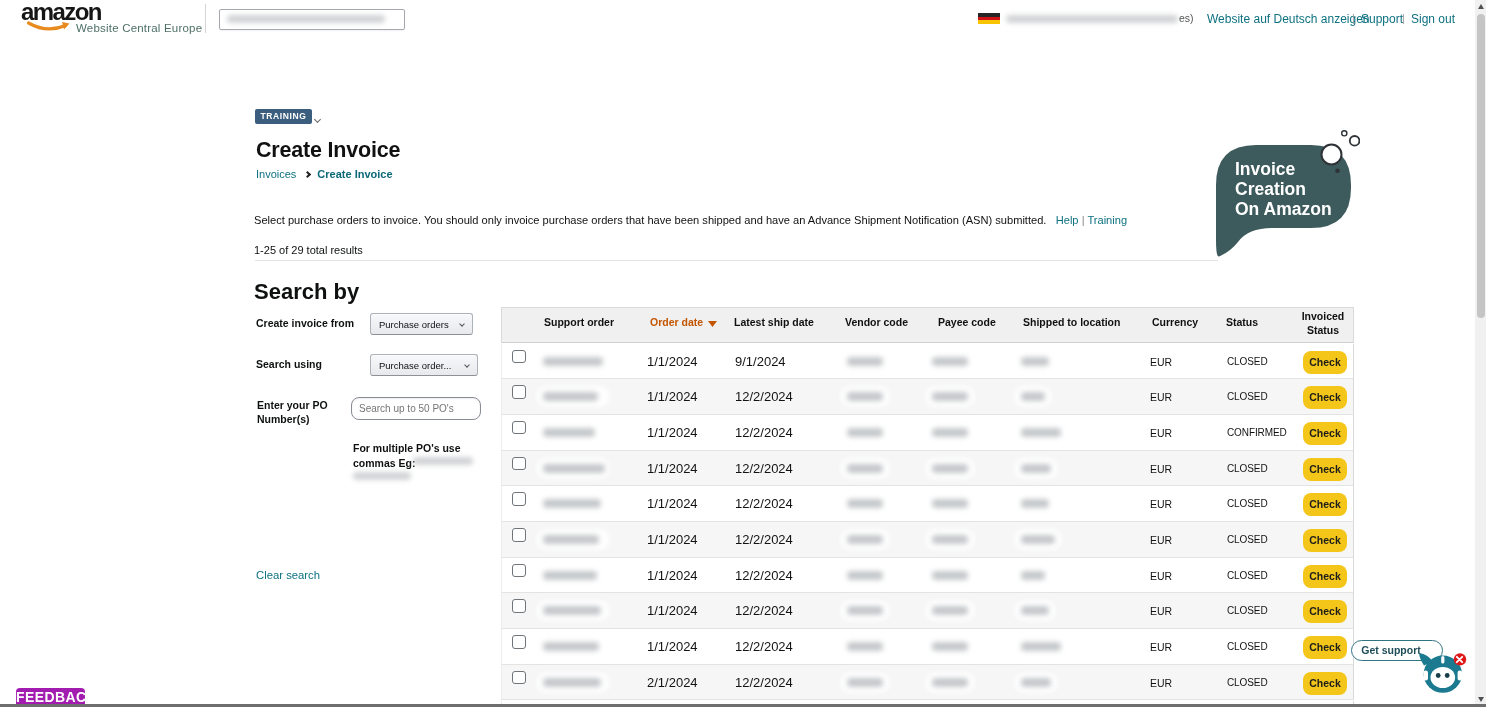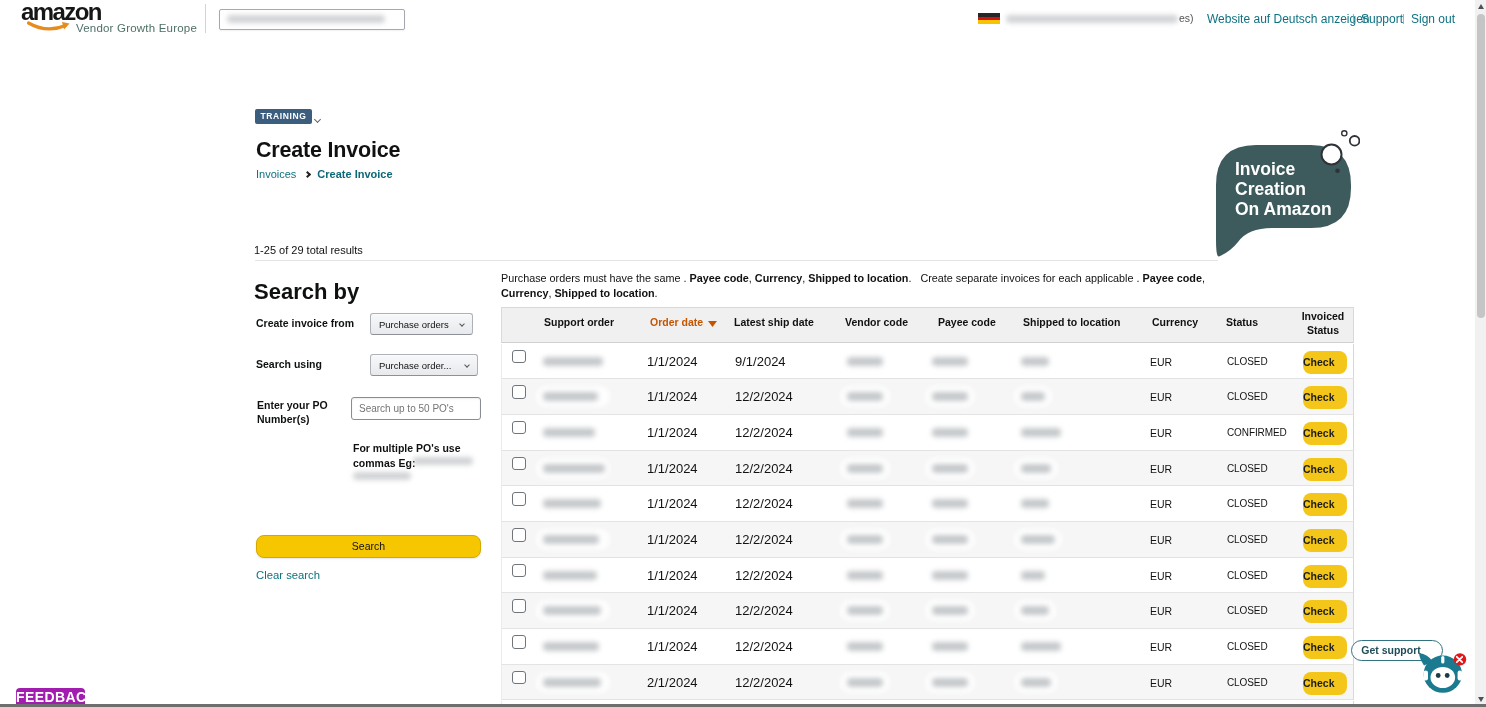--- a/index.html
+++ b/index.html
@@ -28,56 +28,56 @@
 #bc .l2{color:#0c6878;font-weight:bold}
 #intro{left:254px;top:213.5px;font-size:11.1px;color:#111}
 #intro a{color:#0d7180;text-decoration:none}
 #nres{left:254px;top:244px;font-size:11px}
 #hr1{left:255px;top:260px;width:963px;height:1px;background:#e4e4e4}
 
 #sby{left:254px;top:279px;font-size:22px;font-weight:bold}
 .lbl{font-size:10.5px;font-weight:bold;line-height:13.5px}
 .ddbtn{height:22px;border:1px solid #adb1b8;border-bottom-color:#8d9096;border-radius:3px;background:linear-gradient(#f7f8fa,#e7e9ec);font-size:9.5px;color:#0f1111;display:flex;align-items:center;padding:0 8px;box-shadow:0 1px 0 rgba(255,255,255,.5) inset}
 .ddbtn .chev{margin-left:auto;width:4px;height:4px;border-color:#555}
-#poin{left:351px;top:397px;width:130px;height:23px;border:1px solid #888c95;border-radius:3px;background:#fff;font-size:10px;color:#757575;display:flex;align-items:center;padding:0 7px;box-shadow:0 1px 2px rgba(15,17,17,.08) inset}
+#poin{left:351px;top:397px;width:130px;height:23px;border:1px solid #888c95;border-radius:8px;background:#fff;font-size:10px;color:#757575;display:flex;align-items:center;padding:0 7px;box-shadow:0 1px 2px rgba(15,17,17,.08) inset}
 #srch{left:256px;top:535px;width:225px;height:23px;background:#f6c700;border:1px solid #d5a800;border-radius:8px;font-size:10.5px;color:#111;text-align:center;line-height:21px;box-shadow:0 1px 2px rgba(0,0,0,.1)}
 #clr{left:256px;top:569px;font-size:11.3px;color:#0d7180}
 .cant{font-size:11.3px;color:#111;line-height:15.5px}
 
 #thead{left:501px;top:307px;width:853px;height:36px;background:#f0f0f0;border:1px solid #d9d9d9;border-bottom:1px solid #d0d0d0}
 #thead span{position:absolute;font-size:10.5px;font-weight:bold;color:#111;top:8px}
 .trow{position:absolute;left:501px;width:853px;height:35.7px;border-bottom:1px solid #e3e3e3;border-left:1px solid #ececec;border-right:1px solid #d9d9d9}
 .trow span{position:absolute}
 .cb{left:10px;top:6px;width:13.5px;height:13.5px;border:1.4px solid #70757a;border-radius:3px;background:#fff}
 .blw{top:10px;height:15px;border-radius:7px;background:rgba(255,255,255,.85);box-shadow:0 0 4px 3px rgba(255,255,255,.85)}
 .bl{top:13px;height:9px;border-radius:4px;background:#b3b7ba;filter:blur(2.6px);opacity:.75}
 .dt{top:10px;font-size:13px;color:#131313}
 .eur{left:648px;top:12px;font-size:10.5px;color:#131313}
 .st{left:725px;top:12px;font-size:10px;letter-spacing:-.1px;color:#131313}
-.chk{left:801px;top:7px;width:44px;height:23px;background:#f4c619;border-radius:8px;font-size:10.5px;font-weight:bold;color:#1c1c1c;line-height:23px}
+.chk{left:801px;top:7px;width:44px;height:23px;background:#f4c619;border-radius:8px;font-size:10.5px;font-weight:bold;color:#1c1c1c;text-align:center;line-height:23px}
 #ptext{left:501px;top:270.5px;width:708px;font-size:10.8px;line-height:15.8px;color:#111}
 
 #gsup{left:1351px;top:640px;width:92px;height:21px;background:#fff;border:1.7px solid #327382;border-radius:11px;font-size:10.5px;color:#1e4d58;text-align:center;line-height:18px;font-weight:bold;padding-right:12px}
 #fb{left:16px;top:688px;width:69px;height:23px;background:#a21caf;border-radius:4px 4px 0 0;color:#fff;font-size:14px;font-weight:bold;letter-spacing:.4px;text-align:center;line-height:19px}
 
 #vsb{left:1475px;top:0;width:11px;height:707px;background:#f1f1f1}
 #vsbt{left:1476.5px;top:14px;width:8px;height:304px;background:#c5c5c5;border-radius:4px}
 #uar{left:1477.5px;top:4px;width:0;height:0;border-left:3.5px solid transparent;border-right:3.5px solid transparent;border-bottom:5px solid #4f5254}
 #dar{left:1477.5px;top:697px;width:0;height:0;border-left:3.5px solid transparent;border-right:3.5px solid transparent;border-top:5px solid #4f5254}
 #hsb{left:0;top:704px;width:1486px;height:3px;background:#6e6e6e}
 </style></head>
 <body>
 <div id="p">
 
 <span class="a" id="logo-txt">amazon</span>
 <svg class="a" style="left:27px;top:21px" width="46" height="12" viewBox="0 0 46 12">
       <path d="M1.5,2 Q20,12.5 38.5,4.5" fill="none" stroke="#e88b1e" stroke-width="3.2" stroke-linecap="round"></path>
       <path d="M35,1 L42.5,2.6 L37,8.6 Z" fill="#e88b1e"></path>
     </svg>
-<span class="a" id="vce">Vendor Growth Europe</span>
+<span class="a" id="vce">Website Central Europe</span>
 <span class="a" id="hdiv"></span>
 <span class="a" id="hdd"></span>
 <span class="a hblur" style="left:227px;top:15px;width:158px;height:8px"></span>
 <div class="a" id="flag">
       <div style="background:#262626"></div>
       <div style="background:#d01317"></div>
       <div style="background:#f8c300"></div>
     </div>
 <span class="a hblur" style="left:1006px;top:15px;width:172px;height:8px"></span>
 <span class="a" style="left:1179px;top:12px;font-size:10.5px;color:#555">es)</span>
@@ -85,37 +85,36 @@
 <span class="a hsep" style="left:1352px">|</span>
 <span class="a hlink" style="left:1361px">Support</span>
 <span class="a hsep" style="left:1402px">|</span>
 <span class="a hlink" style="left:1411px">Sign out</span>
 
 
 <span class="a" id="badge">TRAINING</span>
 <span class="a" id="bchev"><span class="chev"></span></span>
 <span class="a" id="h1">Create Invoice</span>
 <div class="a" id="bc"><span class="l1">Invoices</span><span class="gt"></span><span class="l2">Create Invoice</span></div>
+<div class="a" id="intro">Select purchase orders to invoice. You should only invoice purchase orders that have been shipped and have an Advance Shipment Notification (ASN) submitted.&nbsp;&nbsp; <a>Help</a> <span style="color:#888">|</span> <a>Training</a></div>
 <span class="a" id="nres">1-25 of 29 total results</span>
 <span class="a" id="hr1"></span>
 
 <span class="a" id="sby">Search by</span>
 <span class="a lbl" style="left:256px;top:317px">Create invoice from</span>
 <div class="a ddbtn" style="left:370px;top:313px;width:103px">Purchase orders<span class="chev"></span></div>
 <span class="a lbl" style="left:256px;top:358px">Search using</span>
 <div class="a ddbtn" style="left:370px;top:354px;width:108px">Purchase order...<span class="chev"></span></div>
 <span class="a lbl" style="left:257px;top:399px">Enter your PO<br>Number(s)</span>
 <div class="a" id="poin">Search up to 50 PO's</div>
 <span class="a lbl" style="left:353px;top:441px;line-height:15.2px">For multiple PO's use<br>commas Eg:</span>
 <span class="a hblur" style="left:413px;top:457px;width:60px;height:8px"></span>
 <span class="a hblur" style="left:353px;top:472px;width:58px;height:8px"></span>
-<div class="a" id="srch">Search</div>
 <span class="a" id="clr">Clear search</span>
 
-<div class="a" id="ptext">Purchase orders must have the same . <b>Payee code</b>, <b>Currency</b>, <b>Shipped to location</b>. &nbsp; Create separate invoices for each applicable . <b>Payee code</b>, <b>Currency</b>, <b>Shipped to location</b>.</div>
 
 <div class="a" id="thead">
 <span style="left:42px">Support order</span>
 <span style="left:148px;color:#c45500">Order date</span>
 <svg style="position:absolute;left:206px;top:13px" width="9" height="6" viewBox="0 0 9 6">
         <path d="M0,0 H9 L4.5,6 Z" fill="#c45500"></path>
       </svg>
 <span style="left:232px">Latest ship date</span>
 <span style="left:343px">Vendor code</span>
 <span style="left:436px">Payee code</span>

